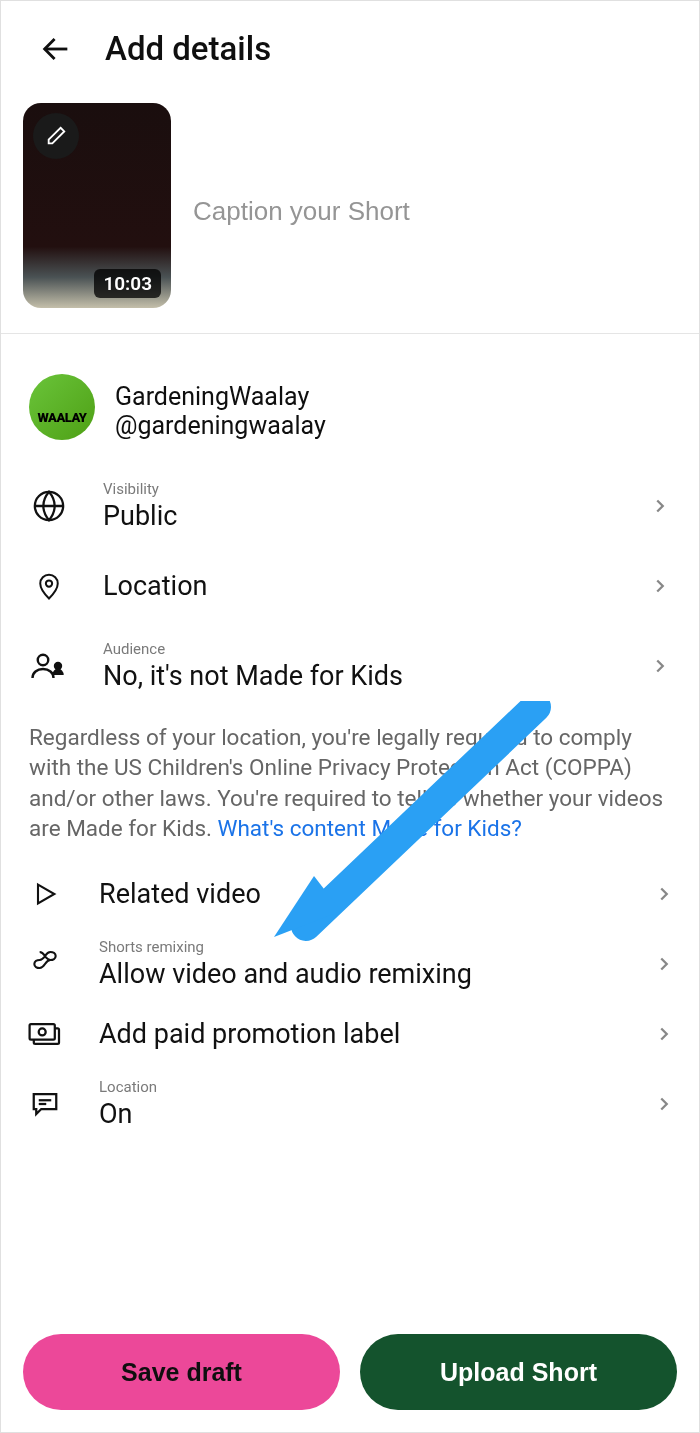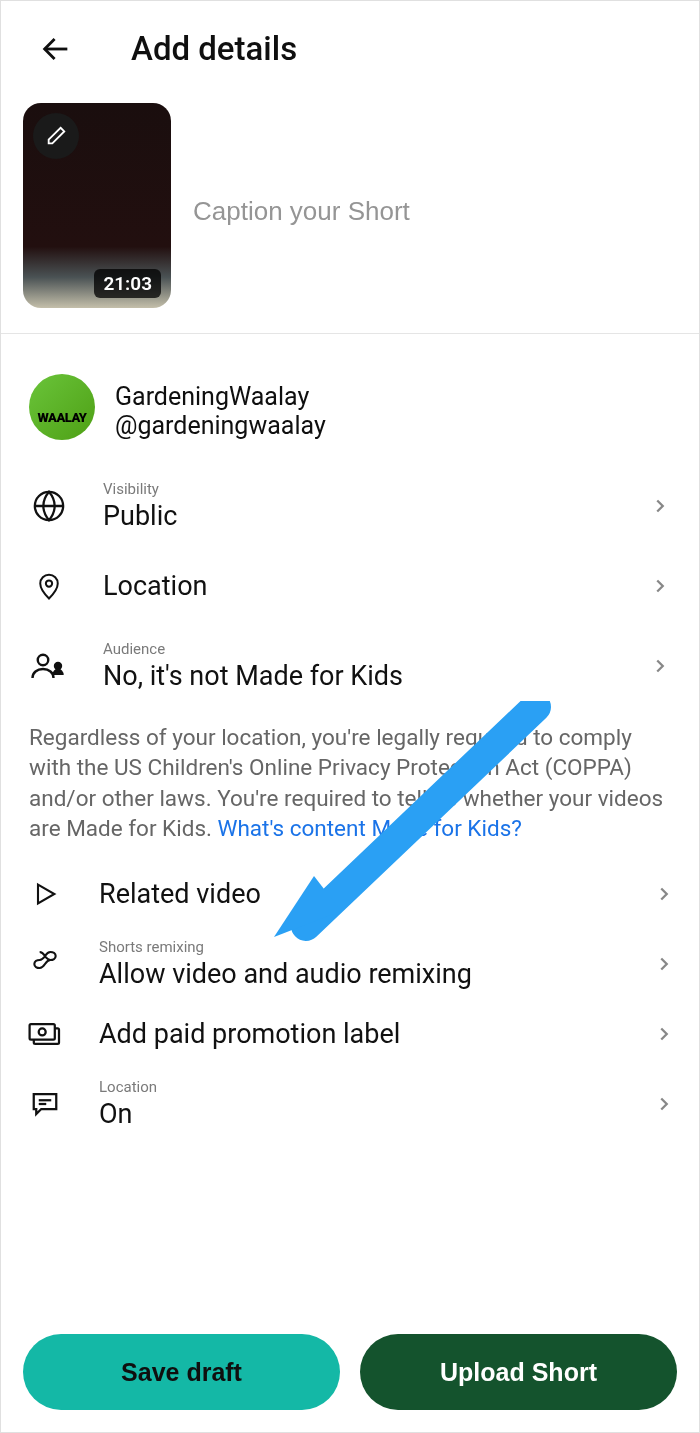--- a/index.html
+++ b/index.html
@@ -9,21 +9,21 @@
     width: 700px;
     height: 1433px;
     position: relative;
     overflow: hidden;
     border: 1px solid #e0e0e0;
   }
   .header {
     display: flex;
     align-items: center;
     padding: 28px 30px 20px 38px;
-    gap: 58px;
+    gap: 32px;
   }
   .back-arrow { width: 34px; height: 34px; display:flex; align-items:center; justify-content:center; cursor:pointer; }
   .title { font-size: 33px; font-weight: 500; color: #0f0f0f; }
   
   .top-section {
     display: flex;
     padding: 15px 22px 25px 22px;
     gap: 22px;
   }
   .thumb {
@@ -115,21 +115,21 @@
   }
   .btn {
     flex: 1;
     height: 76px;
     border-radius: 40px;
     border: none;
     font-size: 25px;
     font-weight: 600;
     cursor: pointer;
   }
-  .btn-secondary { background: #14b8a6; color: #0f0f0f; }
+  .btn-secondary { background: #ec4899; color: #0f0f0f; }
   .btn-primary { background: #14532d; color: #fff; }
   
   .arrow-overlay {
     position: absolute;
     top: 700px;
     left: 265px;
     pointer-events: none;
     z-index: 10;
   }
 </style>
@@ -146,21 +146,21 @@
   <div class="title">Add details</div>
 </div>
 
 <div class="top-section">
   <div class="thumb">
     <div class="edit-circle">
       <svg width="22" height="22" viewBox="0 0 24 24" fill="none" stroke="#fff" stroke-width="2">
         <path d="M17 3l4 4-13 13H4v-4L17 3z"></path>
       </svg>
     </div>
-    <div class="duration">21:03</div>
+    <div class="duration">10:03</div>
   </div>
   <input class="caption-input" type="text" placeholder="Caption your Short" style="">
 </div>
 
 <div class="divider"></div>
 
 <div class="channel-row">
   <div class="avatar">
     <span class="avatar-text">WAALAY</span>
   </div>

